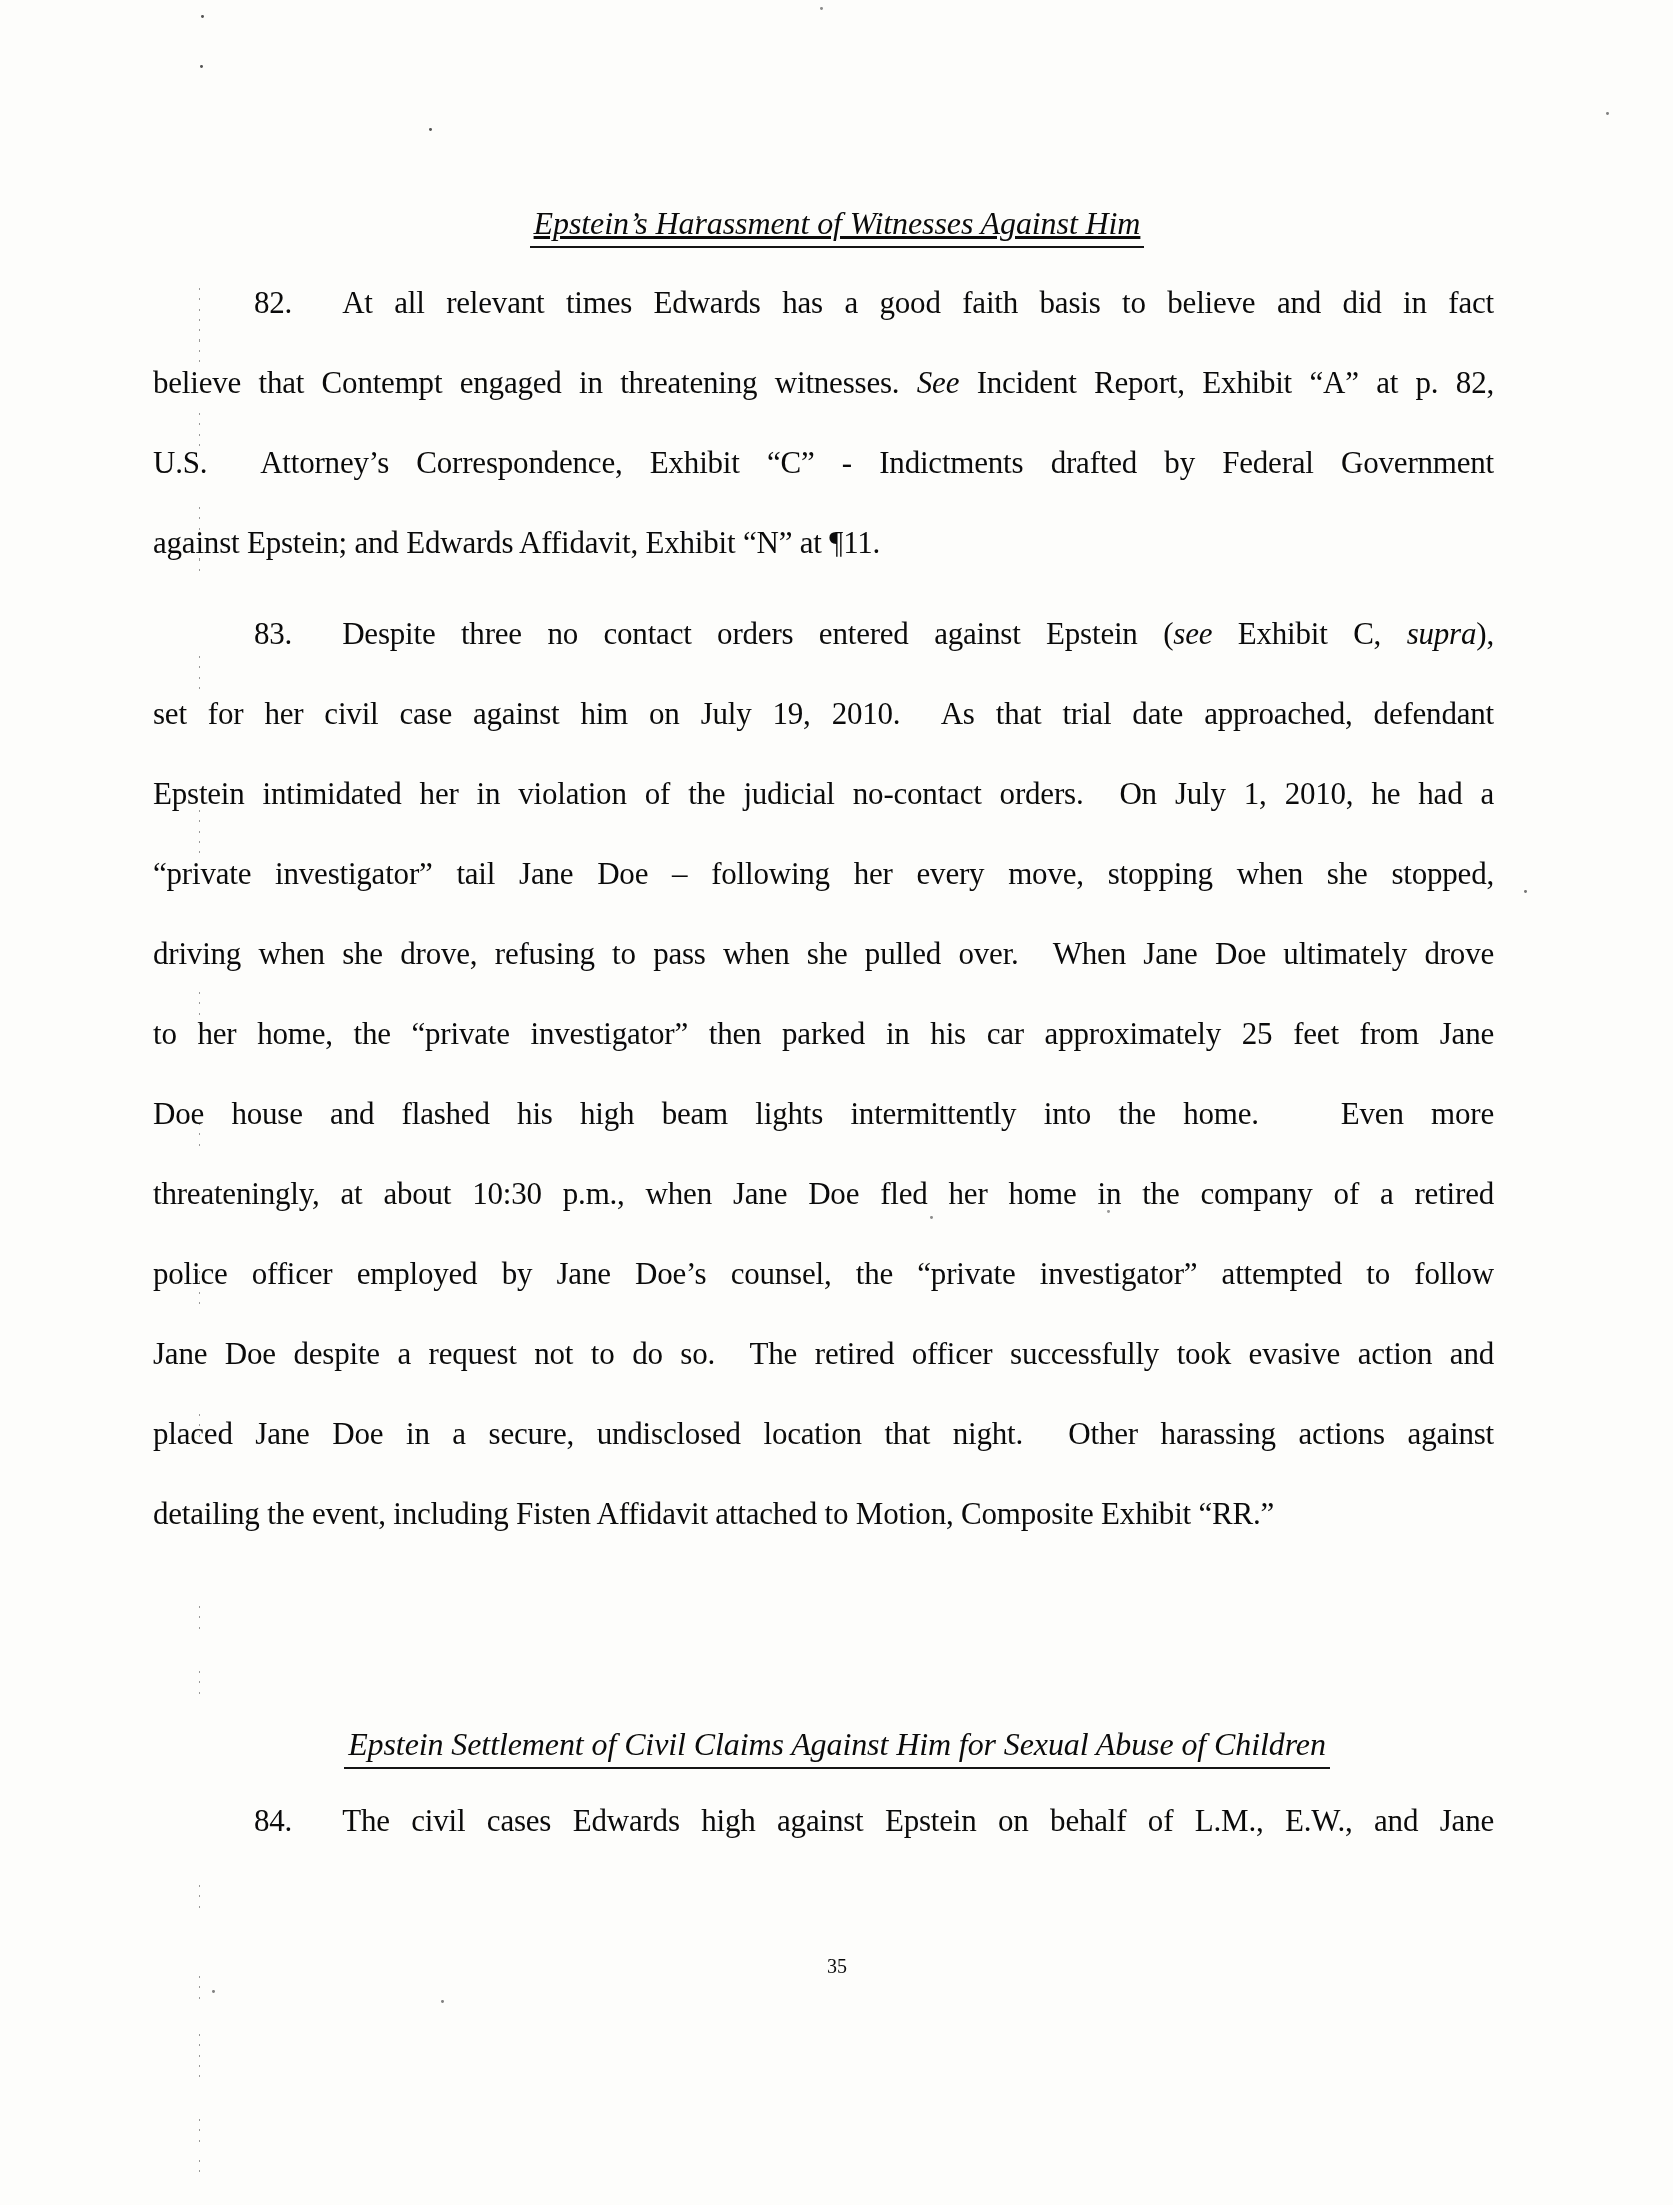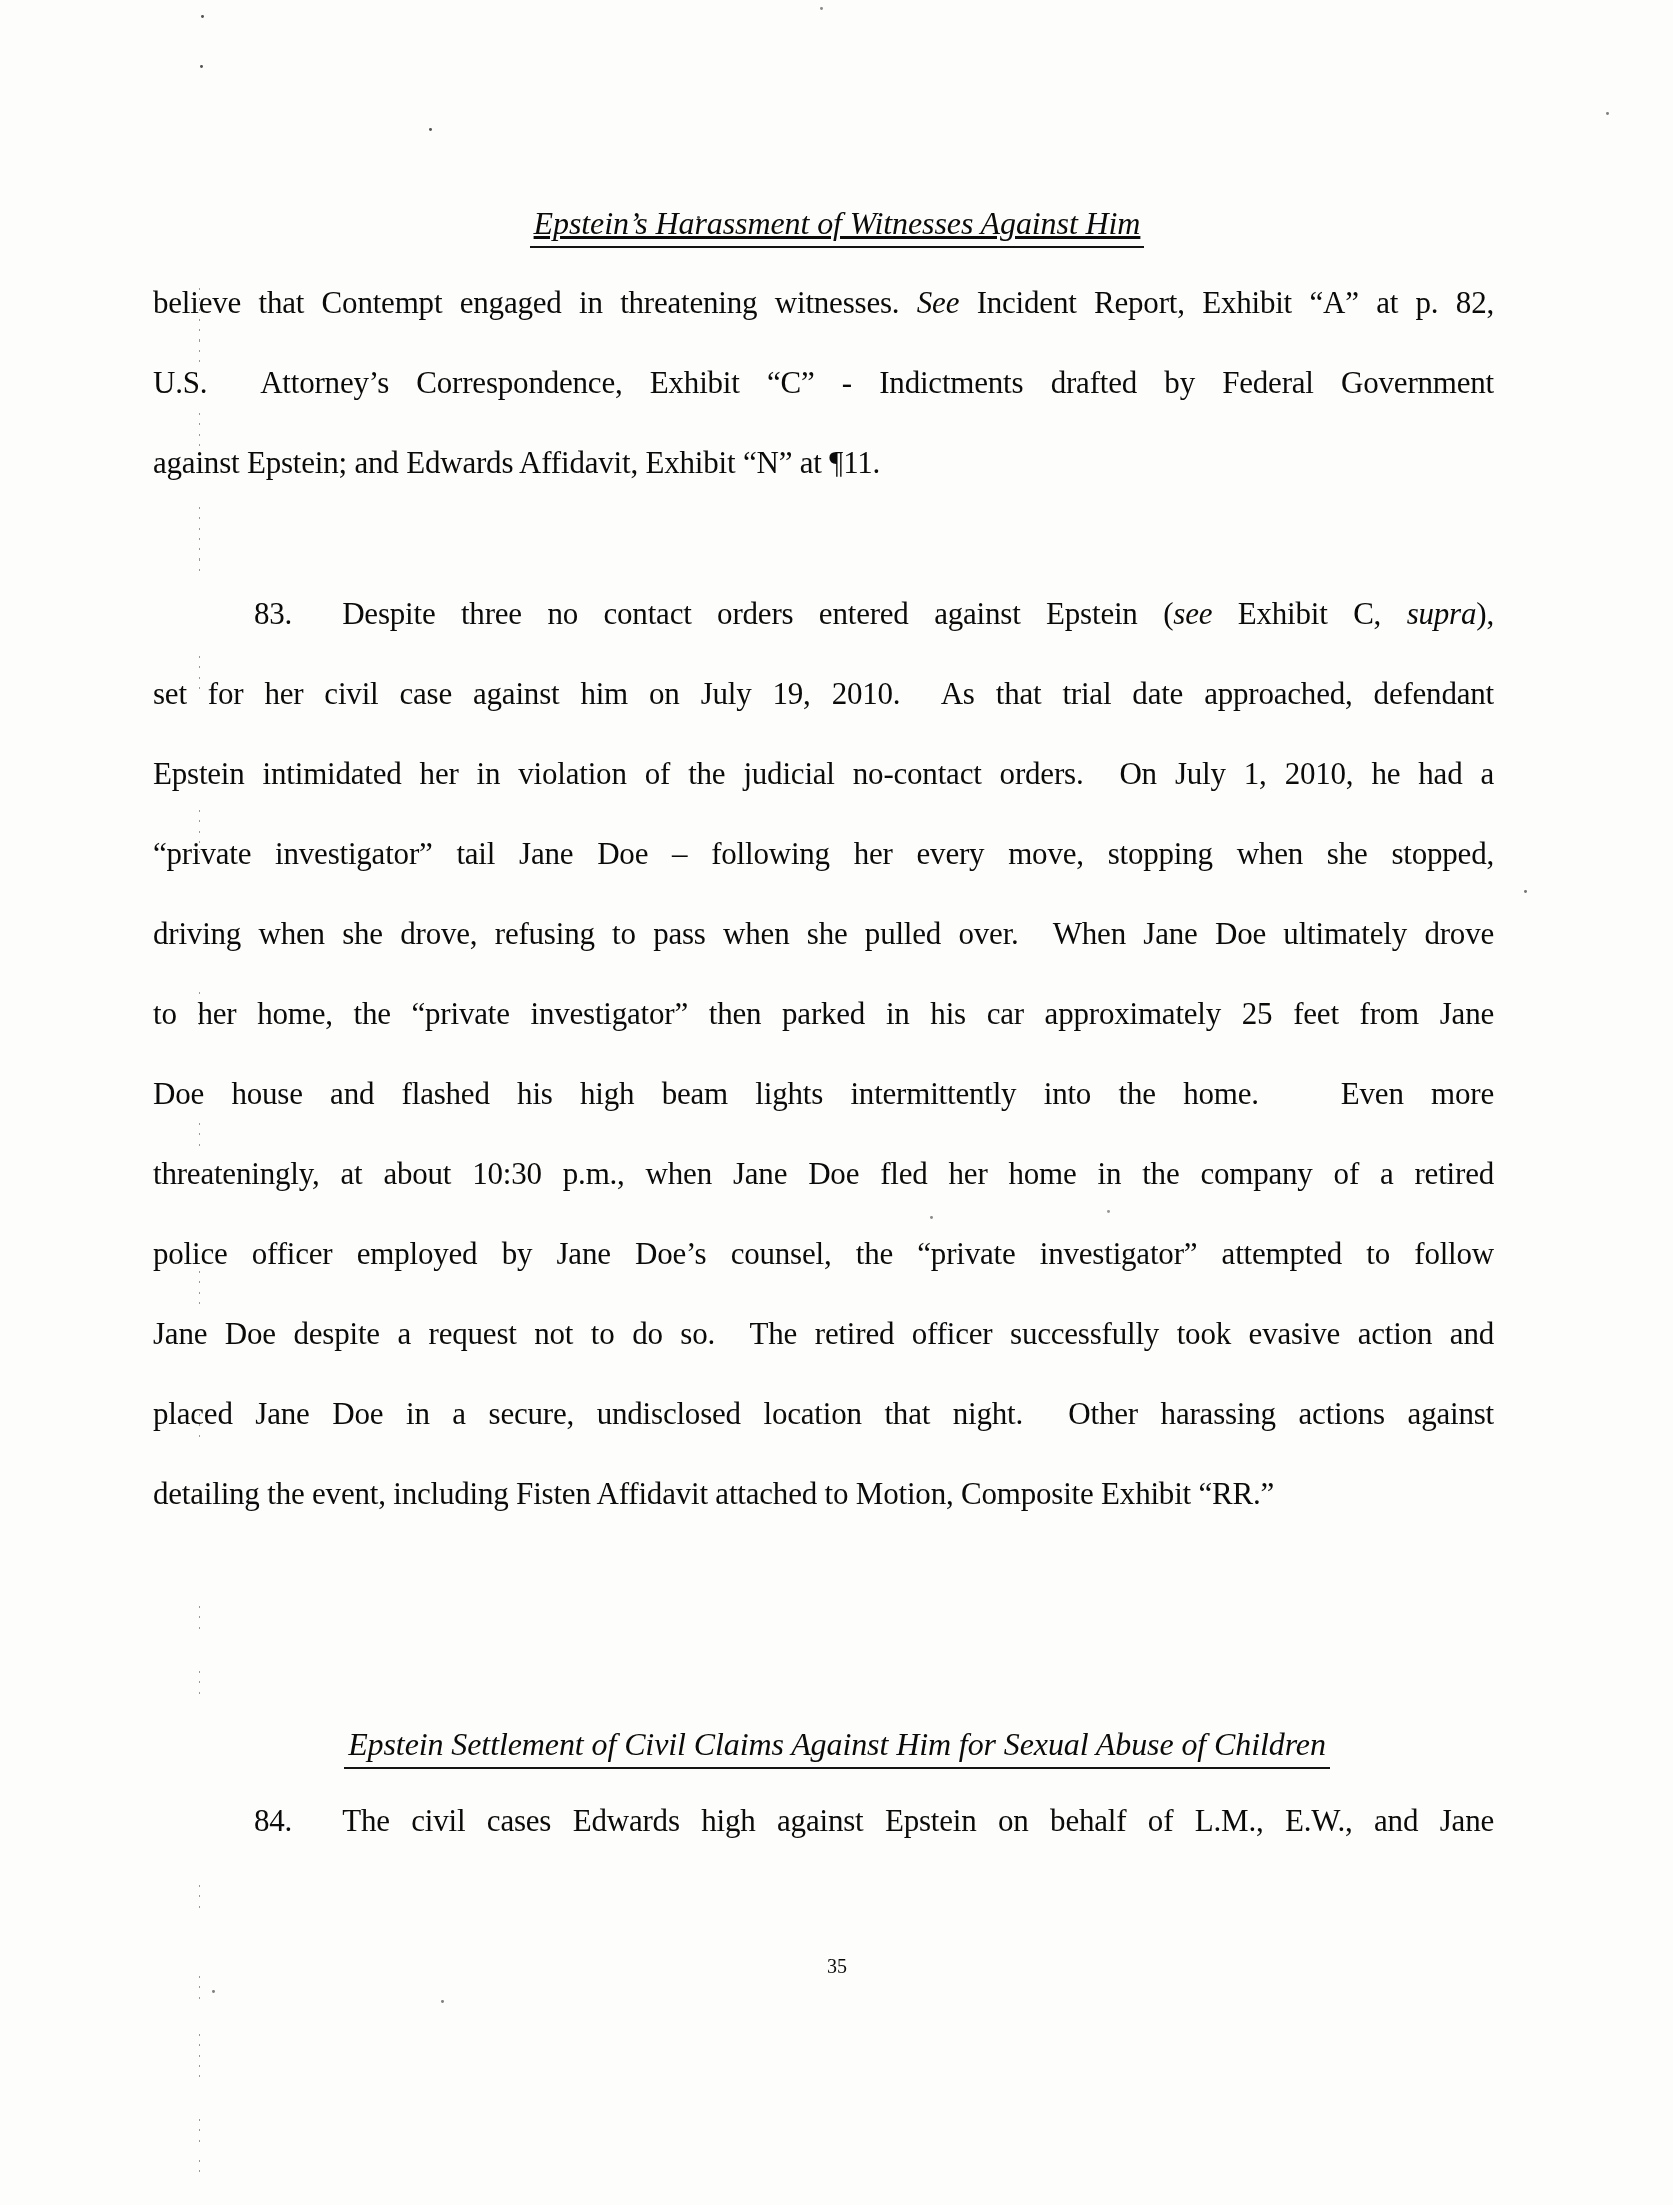--- a/index.html
+++ b/index.html
@@ -13,21 +13,21 @@
   .heading {
     position:absolute; left:0; width:1674px; text-align:center;
     font-size:32px; font-style:italic; letter-spacing:-0.1px;
   }
   .heading .hu { border-bottom:2.8px solid #141414; padding:0 4.1px 4.8px 4.1px; }
   #h1 { top:205px;text-decoration:underline; }
   #h2 { top:1726px; }
   
   .para { position:absolute; left:153px; width:1341px; font-size:31px; letter-spacing:-0.2px; }
   #p82 { top:263px; }
-  #p83 { top:574px; }
+  #p83 { top:594px; }
   #p84 { top:1781px; }
   .line { height:80px; line-height:80px; text-align:justify; text-align-last:justify; white-space:normal; }
   .line.last { text-align:left; text-align-last:left; }
   .line.indent { padding-left:101px; }
   .line i { font-style:italic; }
   .tab { display:inline-block; width:50px; }
   
   #pg { position:absolute; top:1955px; left:0; width:1674px; text-align:center; font-size:20px; }
   
   .noise i,.noise b { display:block; }
@@ -73,20 +73,21 @@
     <b style="top:2034px;height:48px"></b>
     <b style="top:2119px;height:31px"></b>
     <b style="top:2160px;height:20.7px"></b>
   </div>
 
   <div class="heading" id="h1">
     <span class="hu">Epstein’s Harassment of Witnesses Against Him</span>
   </div>
 
   <div class="para" id="p82">
+      <div class="line indent"><span>82.</span><span class="tab"></span><span>At all relevant times Edwards has a good faith basis to believe and did in fact</span></div>
       <div class="line"><span>believe that Contempt engaged in threatening witnesses. </span><i>See</i><span> Incident Report, Exhibit “A” at p. 82,</span></div>
       <div class="line"><span>U.S.&nbsp; Attorney’s Correspondence, Exhibit “C” - Indictments drafted by Federal Government</span></div>
       <div class="line last"><span>against Epstein; and Edwards Affidavit, Exhibit “N” at ¶11.</span></div>
     </div>
 
   <div class="para" id="p83">
       <div class="line indent"><span>83.</span><span class="tab"></span><span>Despite three no contact orders entered against Epstein (</span><i>see</i><span> Exhibit C, </span><i>supra</i><span>),</span></div>
       <div class="line"><span>set for her civil case against him on July 19, 2010.&nbsp; As that trial date approached, defendant</span></div>
       <div class="line"><span>Epstein intimidated her in violation of the judicial no-contact orders.&nbsp; On July 1, 2010, he had a</span></div>
       <div class="line"><span>“private investigator” tail Jane Doe – following her every move, stopping when she stopped,</span></div>

